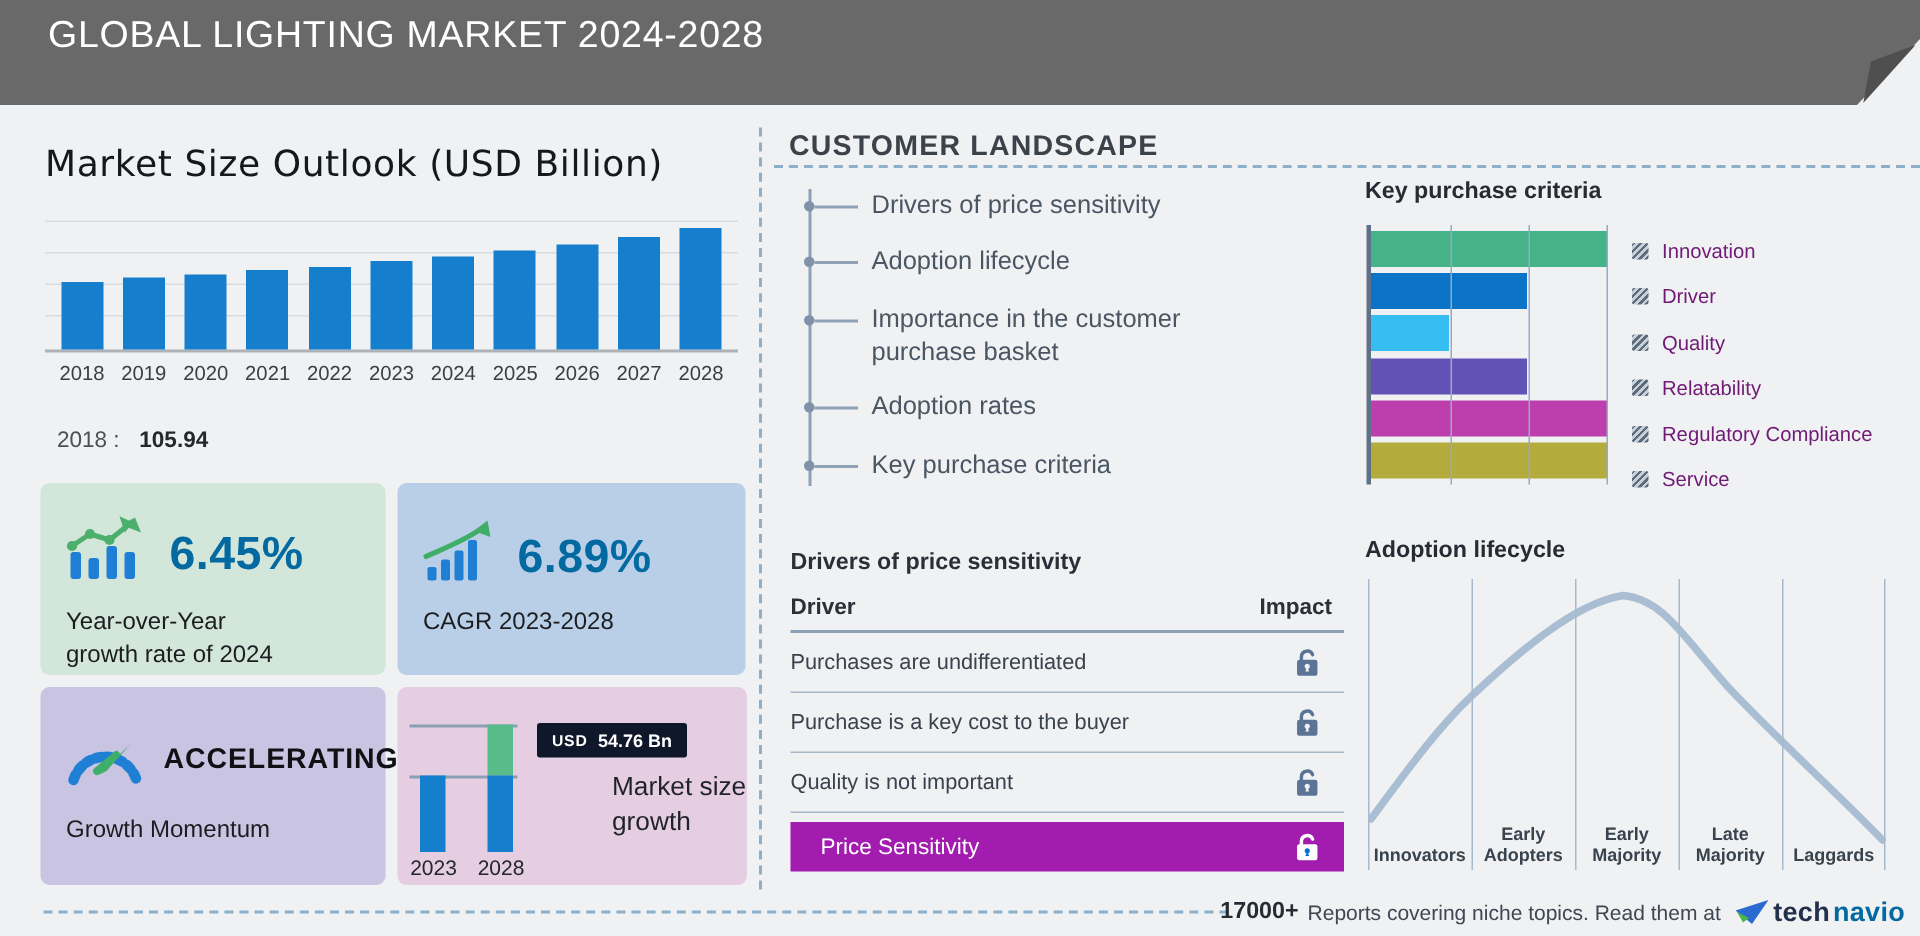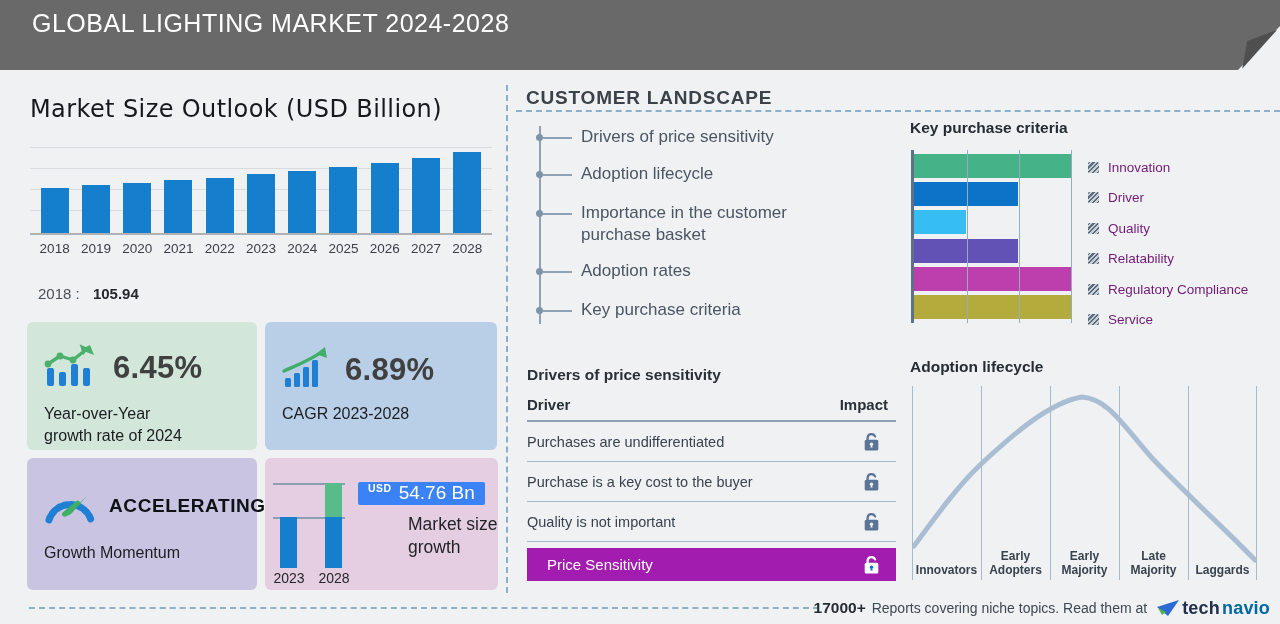--- a/index.html
+++ b/index.html
@@ -28,36 +28,36 @@
   .base-row{position:absolute;left:38px;top:285px;font-size:15px;color:#4a5057;}
   .base-row b{color:#24272b;font-weight:700;margin-left:9px;}
 
   
   .card{position:absolute;border-radius:6px;}
   .card-yoy{left:27px;top:322px;width:230px;height:128px;background:#d2e6da;}
   .card-cagr{left:265px;top:322px;width:232px;height:128px;background:#b9cfe7;}
   .card-momentum{left:27px;top:458px;width:230px;height:132px;background:#cac4e3;}
   .card-growth{left:265px;top:458px;width:233px;height:132px;background:#e5cee2;}
   .stat-row{display:flex;align-items:center;gap:12px;margin:20px 0 0 16px;}
-  .stat-value{font-size:31px;font-weight:700;color:#404040;letter-spacing:.3px;}
+  .stat-value{font-size:31px;font-weight:700;color:#0369a1;letter-spacing:.3px;}
   .stat-label{margin:9px 0 0 17px;font-size:16px;color:#1b1d20;line-height:1.35;}
   .mom-value{font-size:19px;font-weight:700;color:#101114;letter-spacing:.6px;}
 
   
   .mini-chart{position:absolute;left:6px;top:20px;width:84px;height:108px;}
   .mini-grid{position:absolute;left:2px;width:72px;height:1.5px;background:#8b9fb3;}
   .mini-bar{position:absolute;width:17px;}
   .mini-years{position:absolute;left:0;top:92px;width:84px;display:flex;}
   .mini-years span{width:36px;text-align:center;font-size:14px;color:#23262a;}
   .mini-years span:first-child{margin-left:0px;}
   .mini-years span:last-child{margin-left:9px;}
-  .usd-badge{position:absolute;left:93px;top:24px;height:23px;background:#3b82f6;border-radius:2px;
-             display:inline-flex;align-items:flex-start;gap:7px;padding:0 10px;color:#fff;}
+  .usd-badge{position:absolute;left:93px;top:24px;height:23px;background:#0f172a;border-radius:2px;
+             display:inline-flex;align-items:center;gap:7px;padding:0 10px;color:#fff;}
   .usd-cur{font-size:10.5px;font-weight:700;letter-spacing:.5px;}
-  .usd-val{font-size:19px;font-weight:400;}
+  .usd-val{font-size:12px;font-weight:700;}
   .growth-label{position:absolute;left:95px;top:55px;font-size:17.5px;color:#1f2226;line-height:1.3;margin-left:48px;}
 
   
   .v-divider{position:absolute;left:506px;top:85px;height:508px;width:0;border-left:2px dashed #8cb0ca;}
   .cl-underline{position:absolute;left:516px;top:110px;width:764px;height:0;border-top:2px dashed #8cb0ca;}
   .footer-line{position:absolute;left:29px;top:607px;width:790px;height:0;border-top:2px dashed #8cb0ca;}
 
   
   .cl-title{position:absolute;left:526px;top:87px;font-size:19px;font-weight:700;color:#3c424a;letter-spacing:.8px;}
   .cl-list{position:absolute;left:526px;top:118px;width:380px;height:212px;}

